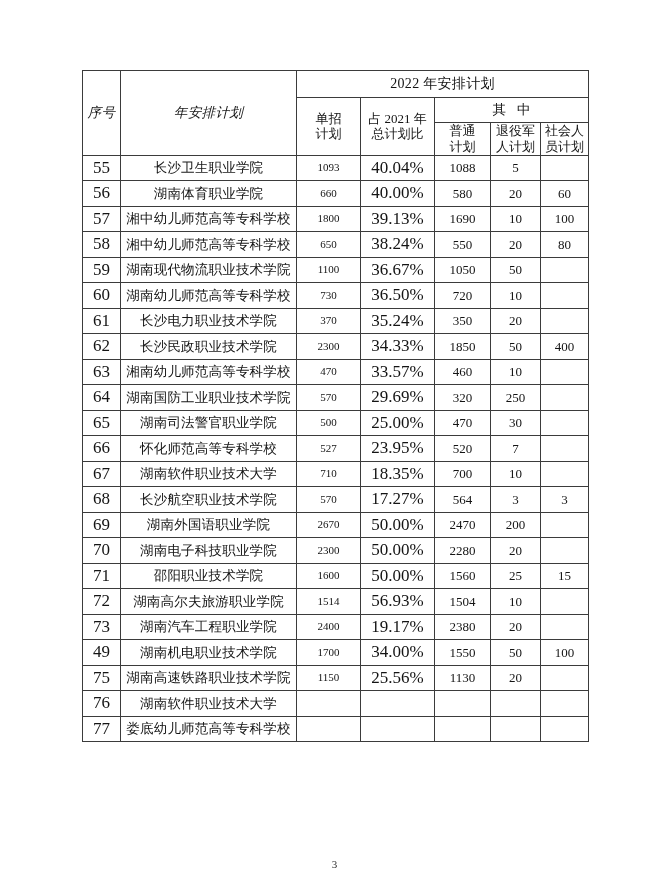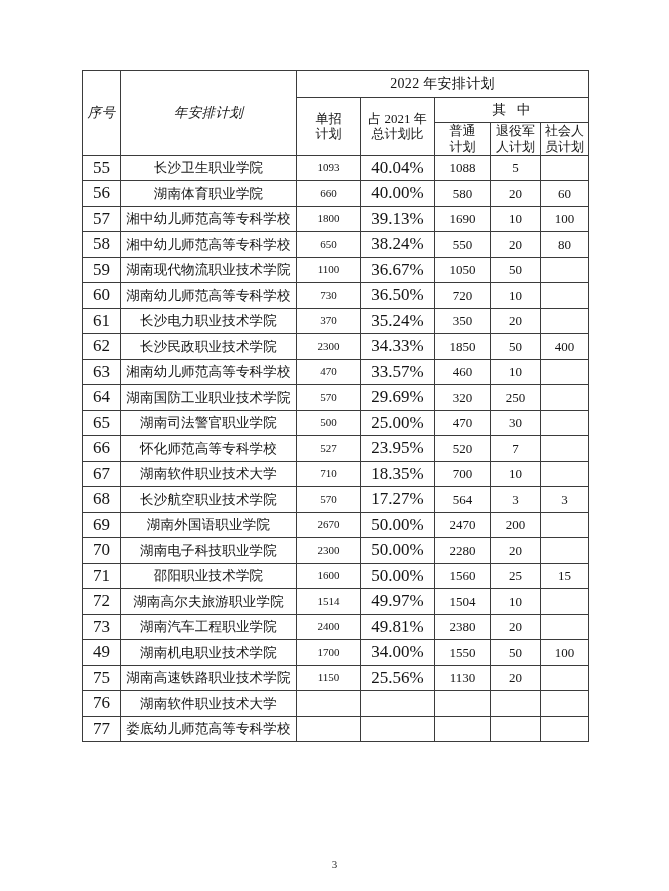--- a/index.html
+++ b/index.html
@@ -325,30 +325,30 @@
             <td class="num-bold">1600</td>
             <td class="pct">50.00%</td>
             <td class="num">1560</td>
             <td class="num">25</td>
             <td class="num">15</td>
           </tr>
           <tr class="drow">
             <td class="idx">72</td>
             <td class="school">湖南高尔夫旅游职业学院</td>
             <td class="num-bold">1514</td>
-            <td class="pct">49.97%</td>
+            <td class="pct">56.93%</td>
             <td class="num">1504</td>
             <td class="num">10</td>
             <td class="num"></td>
           </tr>
           <tr class="drow">
             <td class="idx">73</td>
             <td class="school">湖南汽车工程职业学院</td>
             <td class="num-bold">2400</td>
-            <td class="pct">49.81%</td>
+            <td class="pct">19.17%</td>
             <td class="num">2380</td>
             <td class="num">20</td>
             <td class="num"></td>
           </tr>
           <tr class="drow">
             <td class="idx">49</td>
             <td class="school">湖南机电职业技术学院</td>
             <td class="num-bold">1700</td>
             <td class="pct">34.00%</td>
             <td class="num">1550</td>

